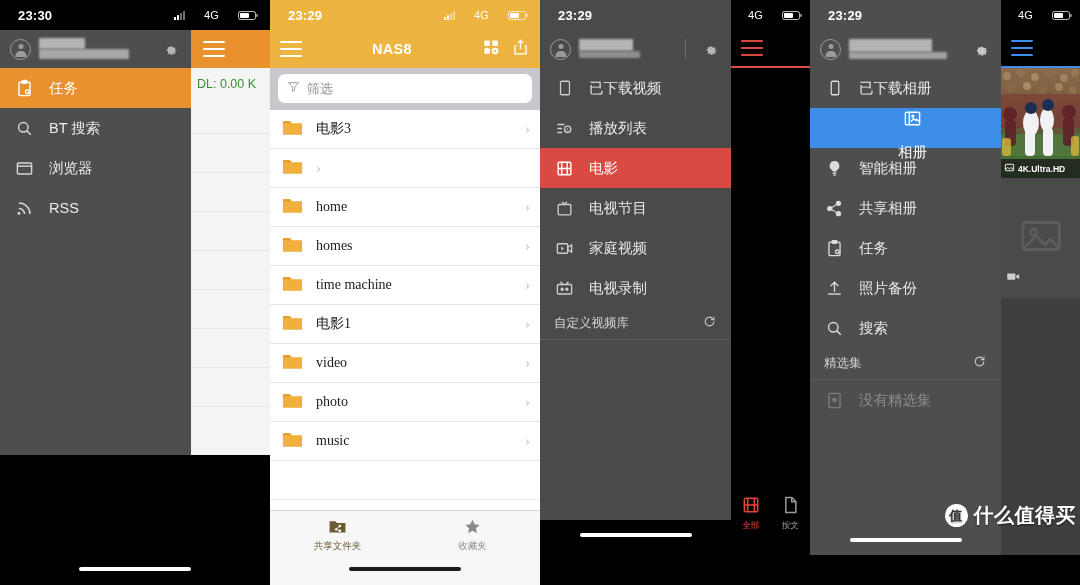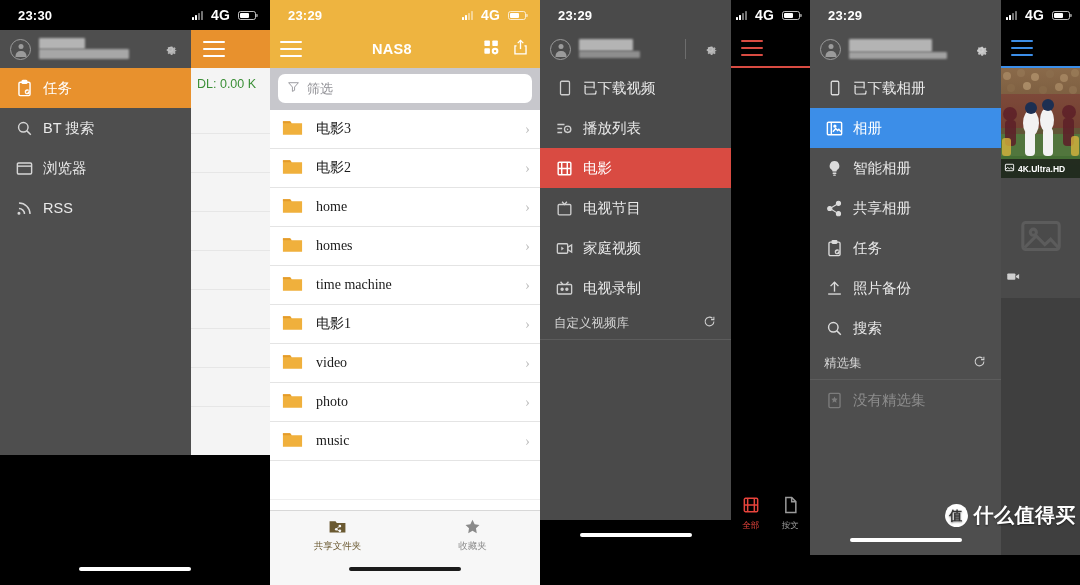--- a/index.html
+++ b/index.html
@@ -23,21 +23,21 @@
     display: flex; align-items: center; justify-content: space-between;
     padding: 0 14px 0 18px; color: #fff;
     font-size: 12.5px; font-weight: bold; letter-spacing: .2px;
   }
   .statusbar .clock { font-size: 13px; font-weight: bold; }
   .sb-right { display: flex; align-items: center; gap: 4px; }
   .bars { display: flex; align-items: flex-end; gap: 1px; height: 9px; }
   .bars i { display:block; width: 2px; background: #fff; border-radius: .5px; }
   .bars i:nth-child(1){height:3px;} .bars i:nth-child(2){height:5px;}
   .bars i:nth-child(3){height:7px;opacity:.45;} .bars i:nth-child(4){height:9px;opacity:.45;}
-  .net { font-size: 14px; font-weight: bold; margin: 0 4px; }
+  .net { font-size: 11px; font-weight: normal; margin: 0 15px; }
   .batt { width: 18px; height: 9px; border: 1.2px solid rgba(255,255,255,.75);
           border-radius: 2.5px; position: relative; padding: 1px; }
   .batt::after { content:""; position:absolute; right:-3px; top:2.6px; width:1.6px;
           height:3.4px; background: rgba(255,255,255,.5); border-radius: 0 1px 1px 0; }
   .batt span { display:block; height:100%; width: 62%; background:#fff; border-radius: 1px; }
 
   
   .burger { width: 22px; height: 16px; display:flex; flex-direction:column;
             justify-content: space-between; cursor: pointer; }
   .burger i { display:block; height: 2.4px; border-radius: 1px; background: #fff; }
@@ -51,27 +51,27 @@
             width:5px; height:5px; border-radius:50%; background:#9b9b9b; }
   .avatar::after { content:""; position:absolute; left:50%; bottom:1.5px; transform:translateX(-50%);
             width:11px; height:6px; border-radius:5px 5px 0 0; background:#9b9b9b; }
   .redact { flex: 1 1 auto; height: 22px; position: relative; }
   .redact b { position:absolute; display:block; background:#b4b4b4; border-radius:1px;
               filter: blur(1.2px); }
   .redact b.r1 { left: 0; top: 0px; width: 40%; height: 11px; }
   .redact b.r2 { left: 0; top: 11px; width: 78%; height: 10px; background:#a7a7a7;}
   .gear { width: 17px; height: 17px; flex: none; }
 
-  .d-item { display:flex; align-items:center; height: 40px; padding-left: 14px; gap: 8px;
+  .d-item { display:flex; align-items:center; height: 40px; padding-left: 14px; gap: 14px;
             color: #e9e9e9; font-size: 14.5px; }
   .d-item .ico { width: 21px; height: 21px; flex: none; display:flex; align-items:center;
                  justify-content:center; }
   .d-item.sel-orange { background:#e8912d; color:#fff; }
   .d-item.sel-red    { background:#d94b42; color:#fff; }
-  .d-item.sel-blue   { background:#3c8ee8; color:#fff; }
+  .d-item.sel-blue   { background:#3c8ee8; color:#fff;flex-direction:column; }
   .d-item.dim { color:#8d8d8d; }
 
   .d-section { display:flex; align-items:center; justify-content:space-between;
                padding: 6px 14px 7px 14px; color:#d6d6d6; font-size:12.5px;
                border-bottom:1px solid #5c5c5c; }
   .refresh { font-size: 14px; color:#cfcfcf; }
 
   
   #panel1 .body { position:relative; height: 555px; background:#000; }
   #panel1 .drawer { position:absolute; left:0; top:0; width: 191px; height: 425px; }
@@ -327,21 +327,20 @@
                 <path d="M2 5.5h7.5l1.6 2H2z" fill="#e49b2a"></path>
               </svg></span>
           <span class="nm">电影3</span>
           <span class="chev">›</span>
         </div>
         <div class="frow">
           <span><svg viewBox="0 0 24 24" width="23" height="23">
                 <path d="M2 5.5h7.5l1.6 2H22v12H2z" fill="#f0b03c"></path>
                 <path d="M2 5.5h7.5l1.6 2H2z" fill="#e49b2a"></path>
               </svg></span>
-          <span class="nm">电影2</span>
           <span class="chev">›</span>
         </div>
         <div class="frow">
           <span><svg viewBox="0 0 24 24" width="23" height="23">
                 <path d="M2 5.5h7.5l1.6 2H22v12H2z" fill="#f0b03c"></path>
                 <path d="M2 5.5h7.5l1.6 2H2z" fill="#e49b2a"></path>
               </svg></span>
           <span class="nm">home</span>
           <span class="chev">›</span>
         </div>

